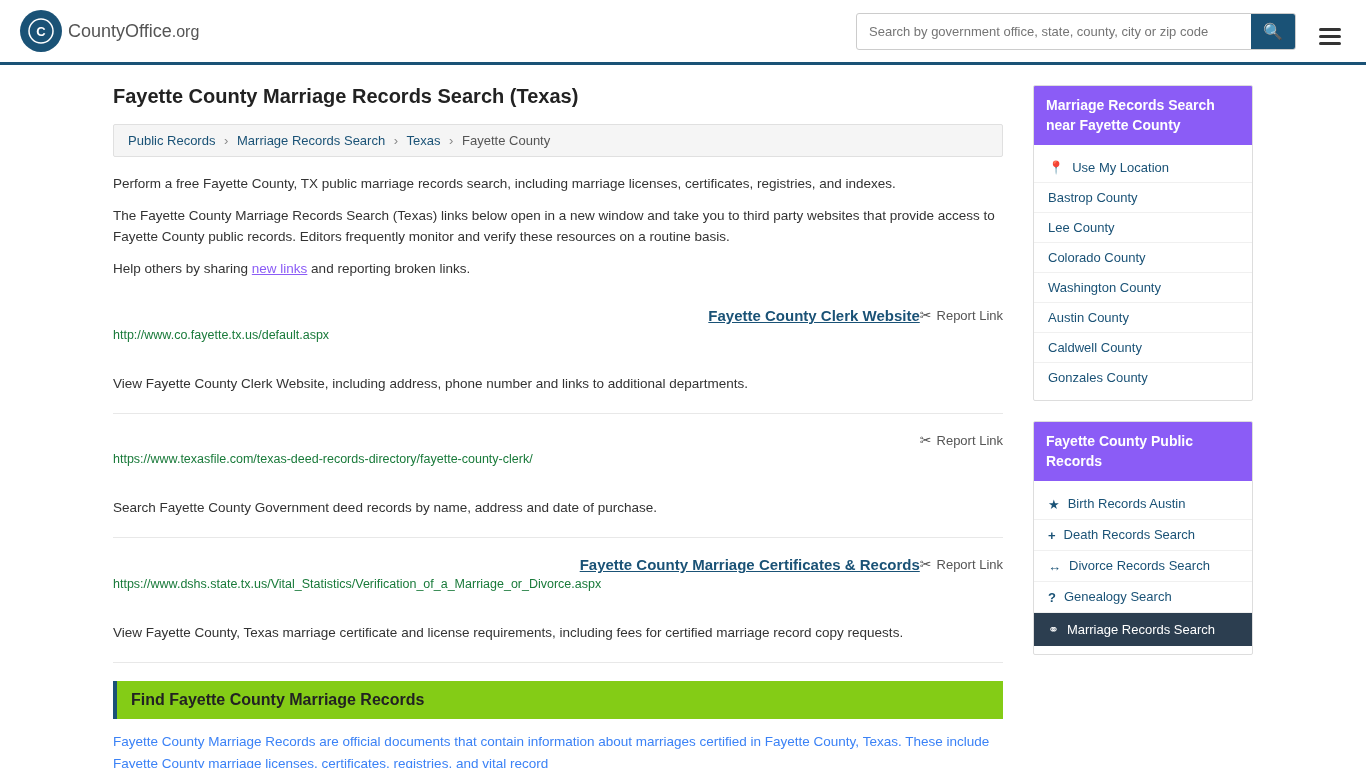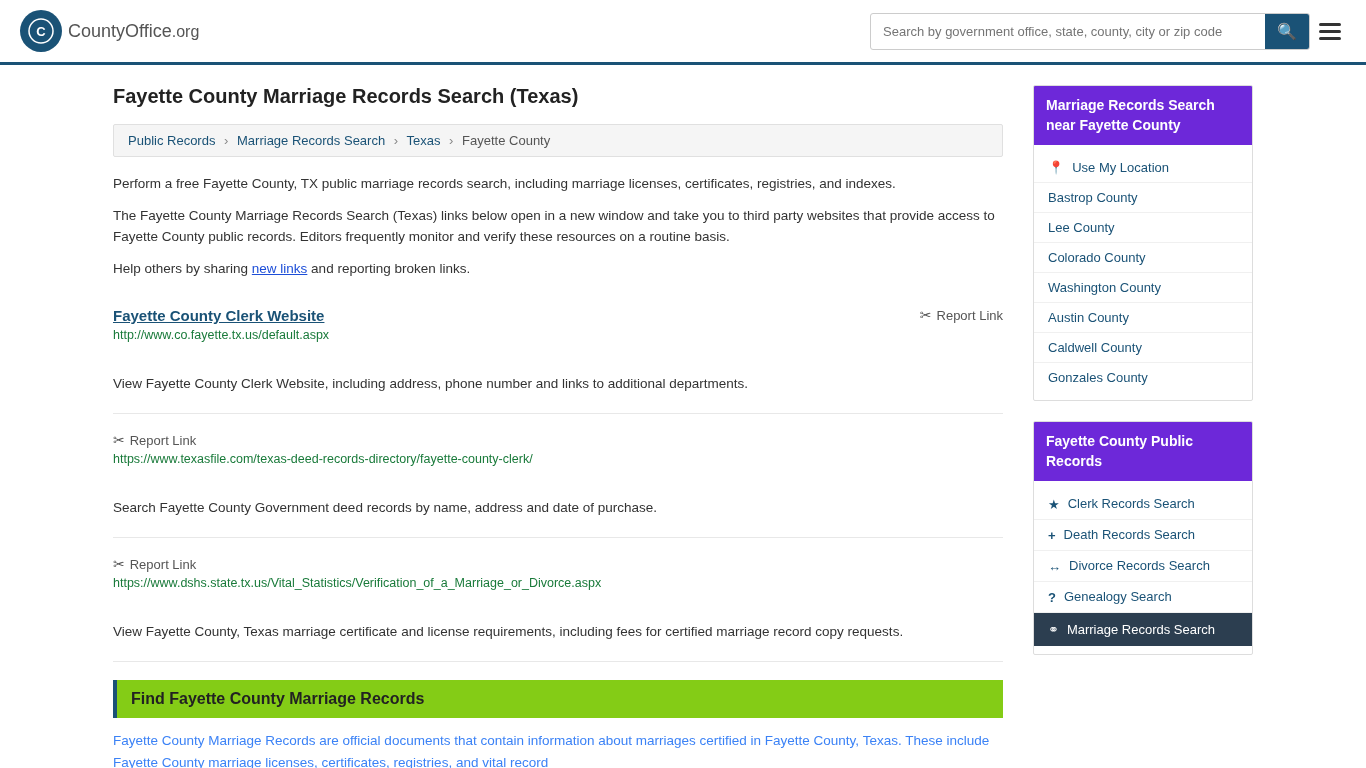--- a/index.html
+++ b/index.html
@@ -35,22 +35,22 @@
       font-size: 18px;
       font-weight: bold;
       color: #1a5276;
     }
     .logo-text span {
       color: #555;
       font-weight: normal;
     }
     .header-right {
       display: flex;
-      align-items: center;
-      gap: 4px;
+      align-items: flex-end;
+      gap: 18px;
     }
     .search-bar {
       display: flex;
       align-items: center;
       border: 1px solid #ccc;
       border-radius: 3px;
       overflow: hidden;
       width: 440px;
     }
     .search-bar input {
@@ -123,39 +123,39 @@
     }
     .breadcrumb .sep { margin: 0 5px; color: #888; }
 
     .intro-text {
       font-size: 13.5px;
       line-height: 1.6;
       margin-bottom: 10px;
       color: #333;
     }
     .inline-link {
-      color: #1d4ed8;
+      color: #8b5cf6;
     }
 
     
     .result-item {
       border-bottom: 1px solid #e8e8e8;
       padding: 18px 0;
     }
     .result-title {
       font-size: 15px;
       font-weight: bold;
       color: #1a5276;
       text-decoration: underline;
       cursor: pointer;
       display: inline;
     }
     .result-header {
       display: flex;
-      justify-content: space-between;
+      justify-content: flex-end;
       align-items: flex-start;
       margin-bottom: 4px;
     }
     .report-link-btn {
       display: flex;
       align-items: center;
       gap: 5px;
       color: #555;
       font-size: 13px;
       cursor: pointer;
@@ -201,21 +201,21 @@
       width: 220px;
       flex-shrink: 0;
     }
     .sidebar-box {
       border: 1px solid #ddd;
       margin-bottom: 20px;
       border-radius: 2px;
       overflow: hidden;
     }
     .sidebar-box-title {
-      background: #6d28d9;
+      background: #8b5cf6;
       color: #fff;
       padding: 10px 12px;
       font-size: 14px;
       font-weight: bold;
       line-height: 1.4;
     }
     .sidebar-box-body {
       padding: 8px 0;
     }
     .sidebar-link {
@@ -335,20 +335,21 @@
           <span class="report-icon">✂</span>
           <span>Report Link</span>
         </button>
       </div>
       <div class="result-url">https://www.texasfile.com/texas-deed-records-directory/fayette-county-clerk/</div>
       <div class="result-desc">Search Fayette County Government deed records by name, address and date of purchase.</div>
     </div>
 
     <div class="result-item">
       <div class="result-header">
+        <span class="result-title">Fayette County Marriage Certificates &amp; Records</span>
         <button class="report-link-btn">
           <span class="report-icon">✂</span>
           <span>Report Link</span>
         </button>
       </div>
       <div class="result-url">https://www.dshs.state.tx.us/Vital_Statistics/Verification_of_a_Marriage_or_Divorce.aspx</div>
       <div class="result-desc">View Fayette County, Texas marriage certificate and license requirements, including fees for certified marriage record copy requests.</div>
     </div>
 
     <div class="section-heading">Find Fayette County Marriage Records</div>
@@ -387,21 +388,21 @@
           <span>Gonzales County</span>
         </a>
       </div>
     </div>
 
     <div class="sidebar-box">
       <div class="sidebar-box-title">Fayette County Public Records</div>
       <div class="sidebar-box-body">
         <a href="#" class="sidebar-public-link">
           <span class="s-icon" style="color:#1a5276;">★</span>
-          <span>Clerk Records Search</span>
+          <span>Birth Records Austin</span>
         </a>
         <a href="#" class="sidebar-public-link">
           <span class="s-icon" style="color:#1a5276;font-weight:bold;">+</span>
           <span>Death Records Search</span>
         </a>
         <a href="#" class="sidebar-public-link">
           <span class="s-icon" style="color:#1a5276;">↔</span>
           <span>Divorce Records Search</span>
         </a>
         <a href="#" class="sidebar-public-link">

